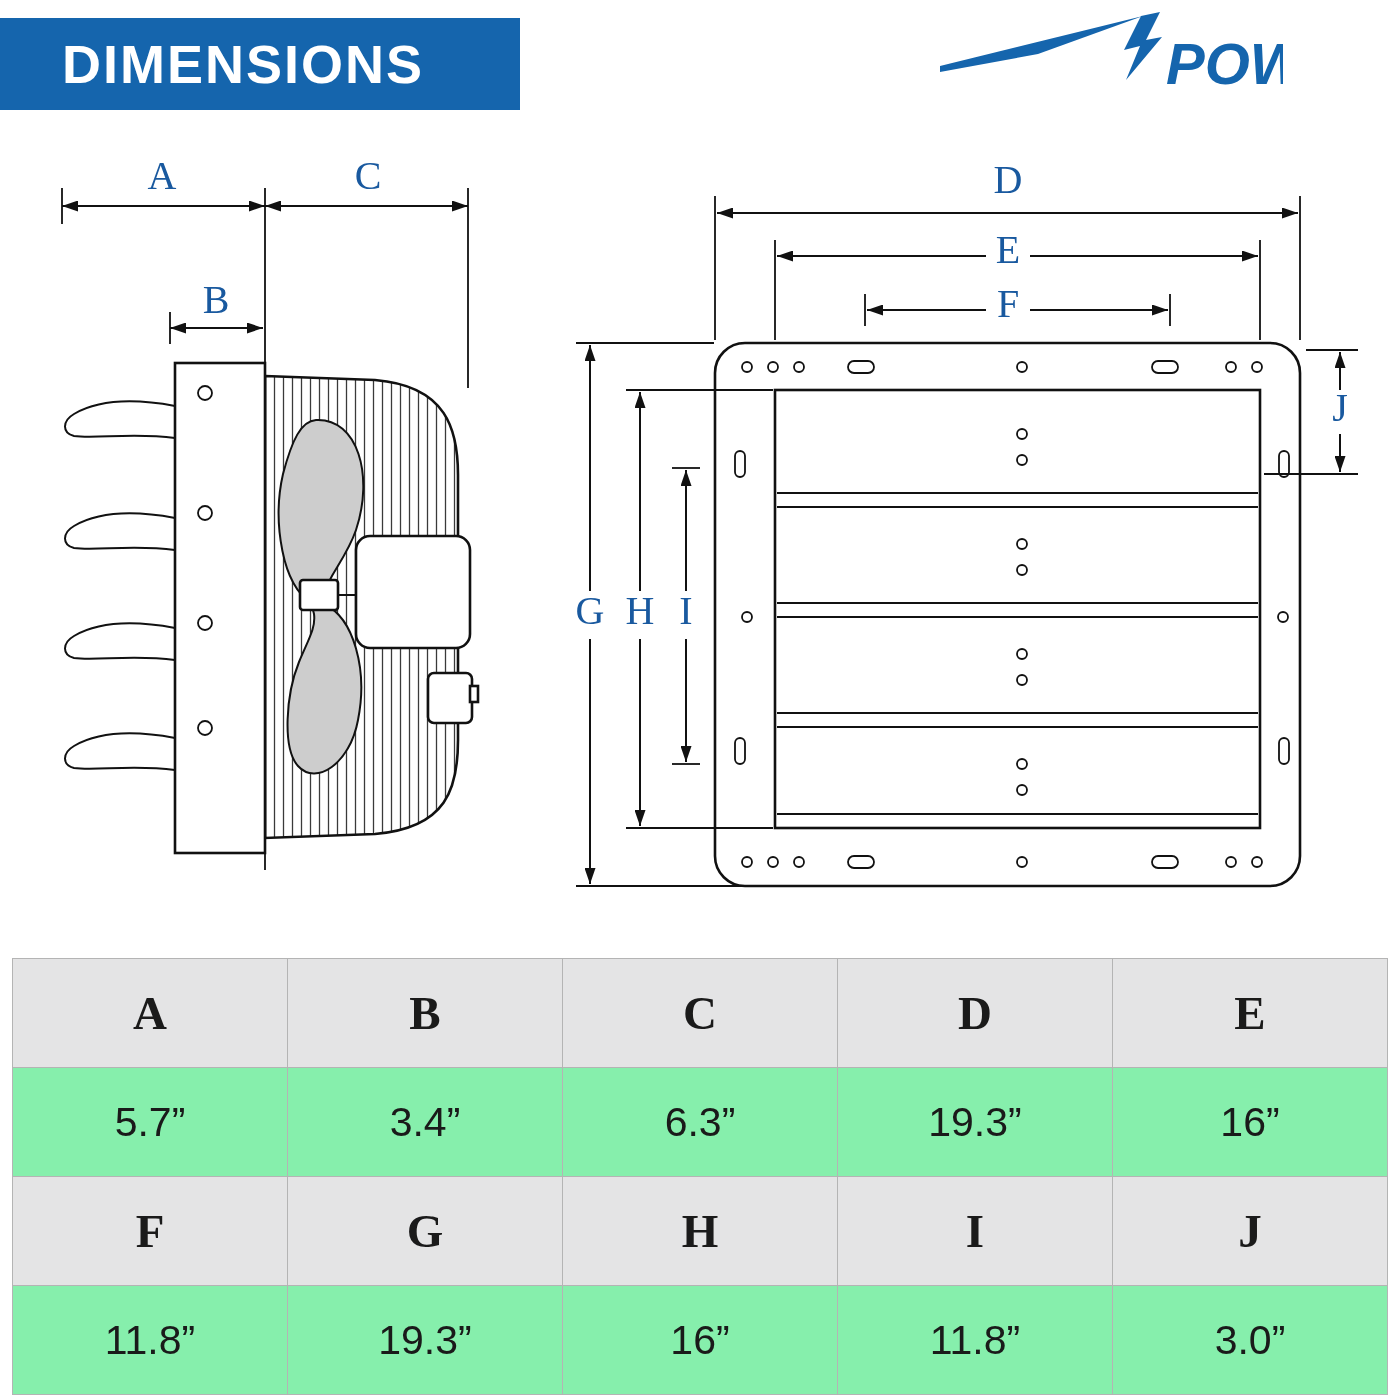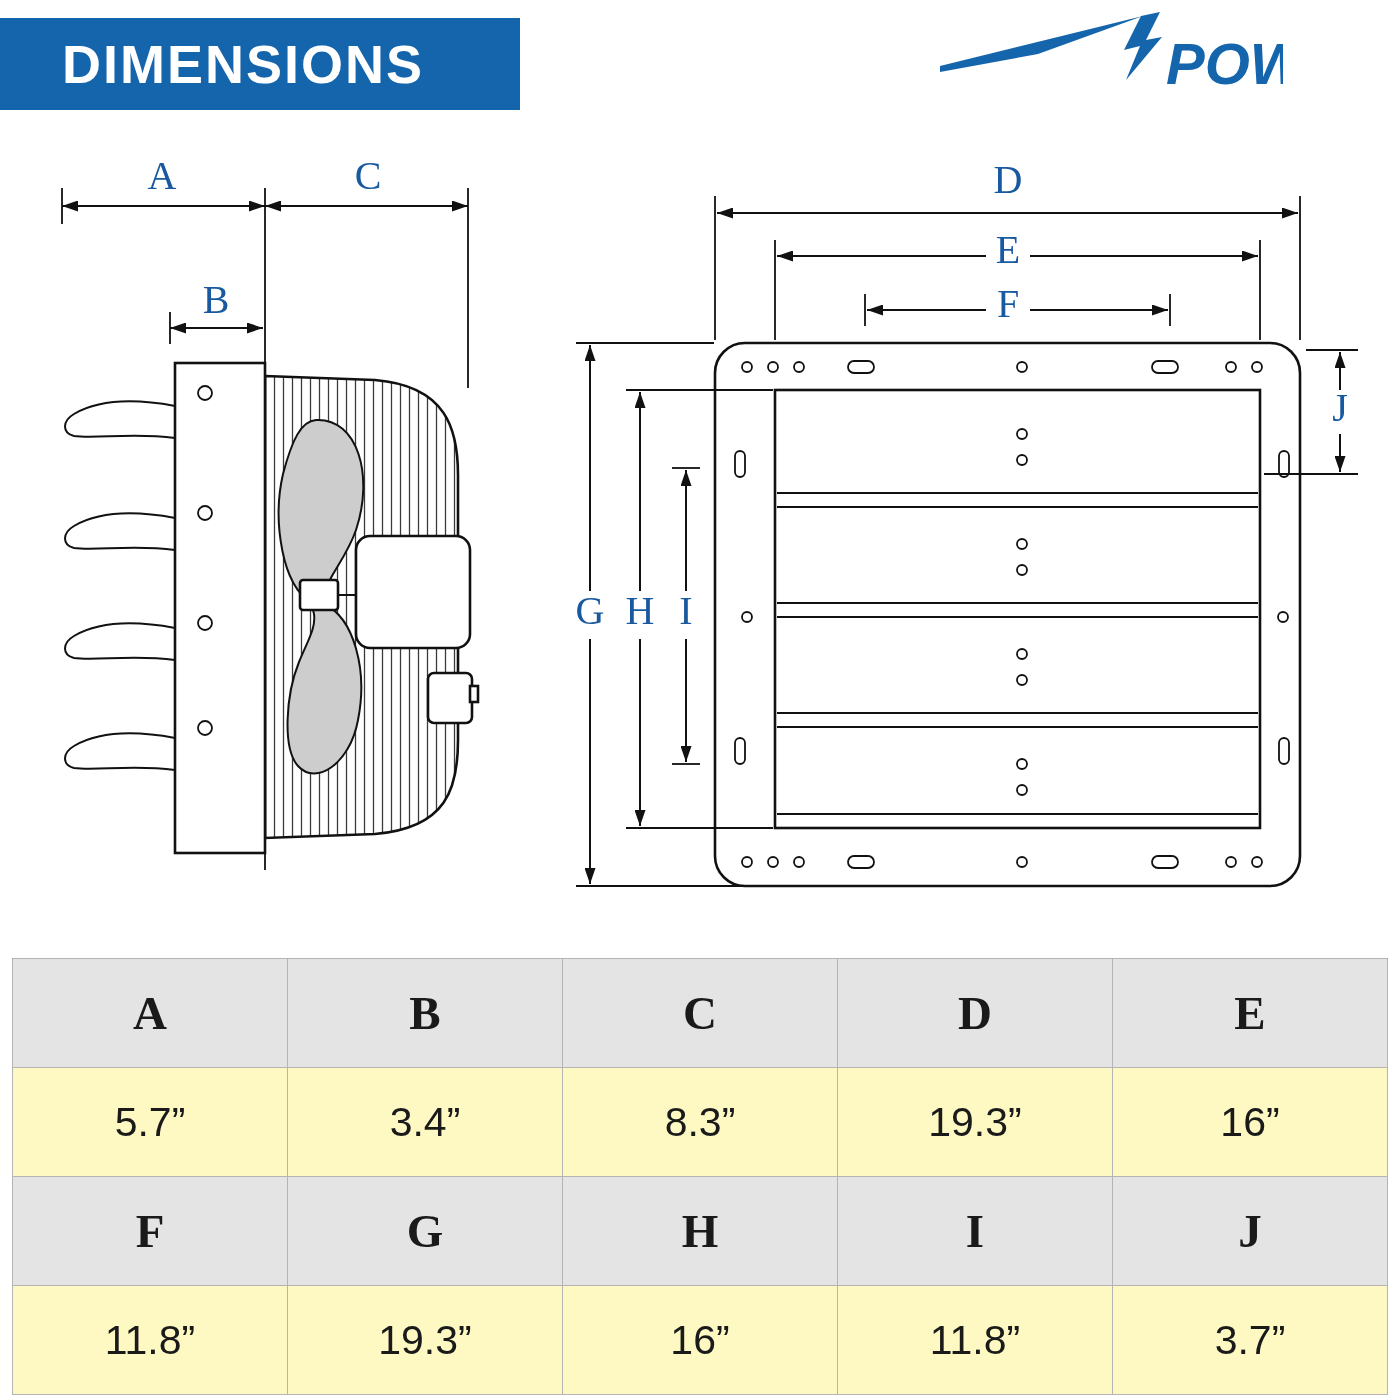--- a/index.html
+++ b/index.html
@@ -15,21 +15,21 @@
   svg text.dim{font-family:"Liberation Serif",serif;font-size:40px;fill:#19599f;font-weight:500;}
   svg .ln{stroke:#111;stroke-width:2;fill:none;}
   svg .ext{stroke:#111;stroke-width:1.8;fill:none;}
   svg .outline{stroke:#111;stroke-width:2.6;fill:#ffffff;}
   svg .hole{stroke:#111;stroke-width:1.8;fill:#ffffff;}
 
   table.dims{width:1376px;margin:14px 12px 0 12px;border-collapse:collapse;table-layout:fixed;}
   table.dims td{border:1px solid #b4b4b4;text-align:center;vertical-align:middle;height:106px;}
   table.dims tr.hdr td{background:#e4e4e5;font-family:"Liberation Serif",serif;
                        font-size:47px;font-weight:600;color:#1a1a1a;}
-  table.dims tr.val td{background:#fef9c3;font-family:"Liberation Sans",sans-serif;
+  table.dims tr.val td{background:#86efac;font-family:"Liberation Sans",sans-serif;
                        font-size:41px;color:#1a1a1a;}
 </style>
 </head>
 <body>
 
 
 
 <div class="header">
   <div class="banner">
     <h1>DIMENSIONS</h1>
@@ -219,35 +219,35 @@
     <tr class="hdr">
       <td>A</td>
       <td>B</td>
       <td>C</td>
       <td>D</td>
       <td>E</td>
     </tr>
     <tr class="val">
       <td>5.7”</td>
       <td>3.4”</td>
-      <td>8.3”</td>
+      <td>6.3”</td>
       <td>19.3”</td>
       <td>16”</td>
     </tr>
     <tr class="hdr">
       <td>F</td>
       <td>G</td>
       <td>H</td>
       <td>I</td>
       <td>J</td>
     </tr>
     <tr class="val">
       <td>11.8”</td>
       <td>19.3”</td>
       <td>16”</td>
       <td>11.8”</td>
-      <td>3.7”</td>
+      <td>3.0”</td>
     </tr>
   </tbody>
 </table>
 
 
 
 
 </body></html>

